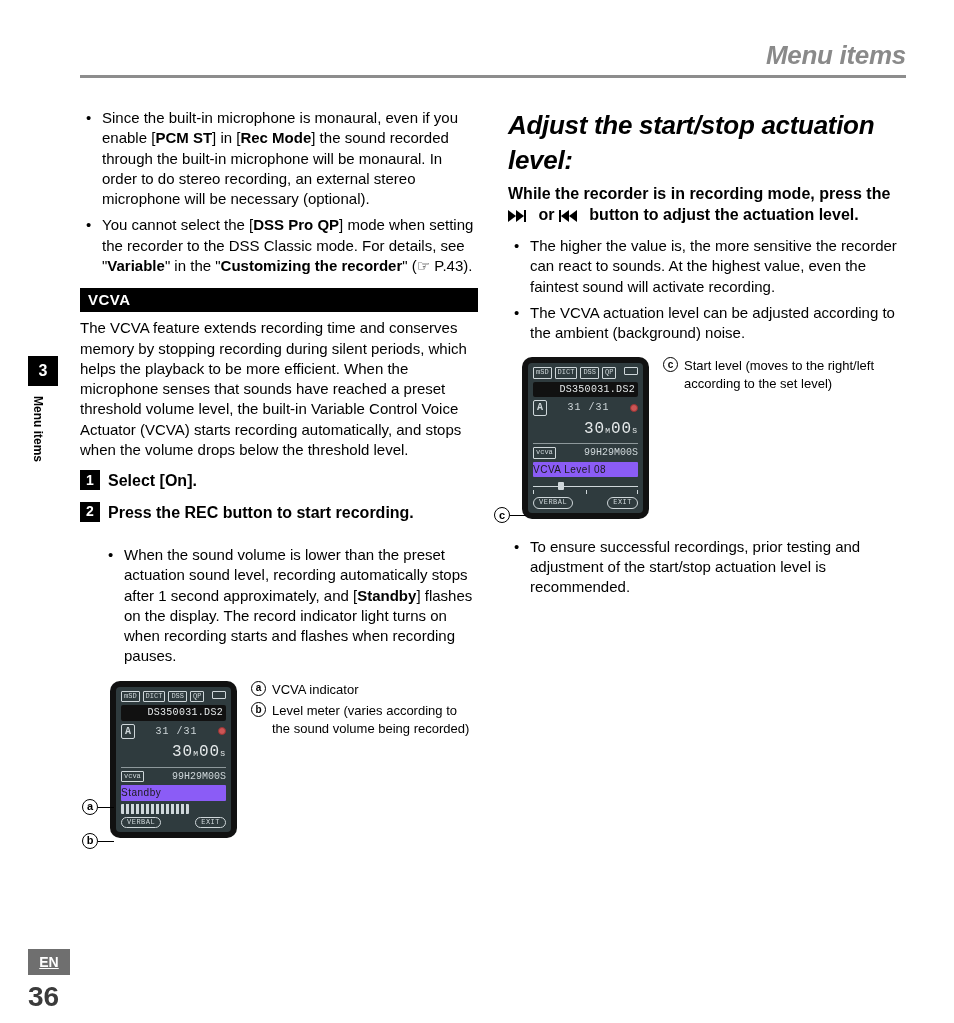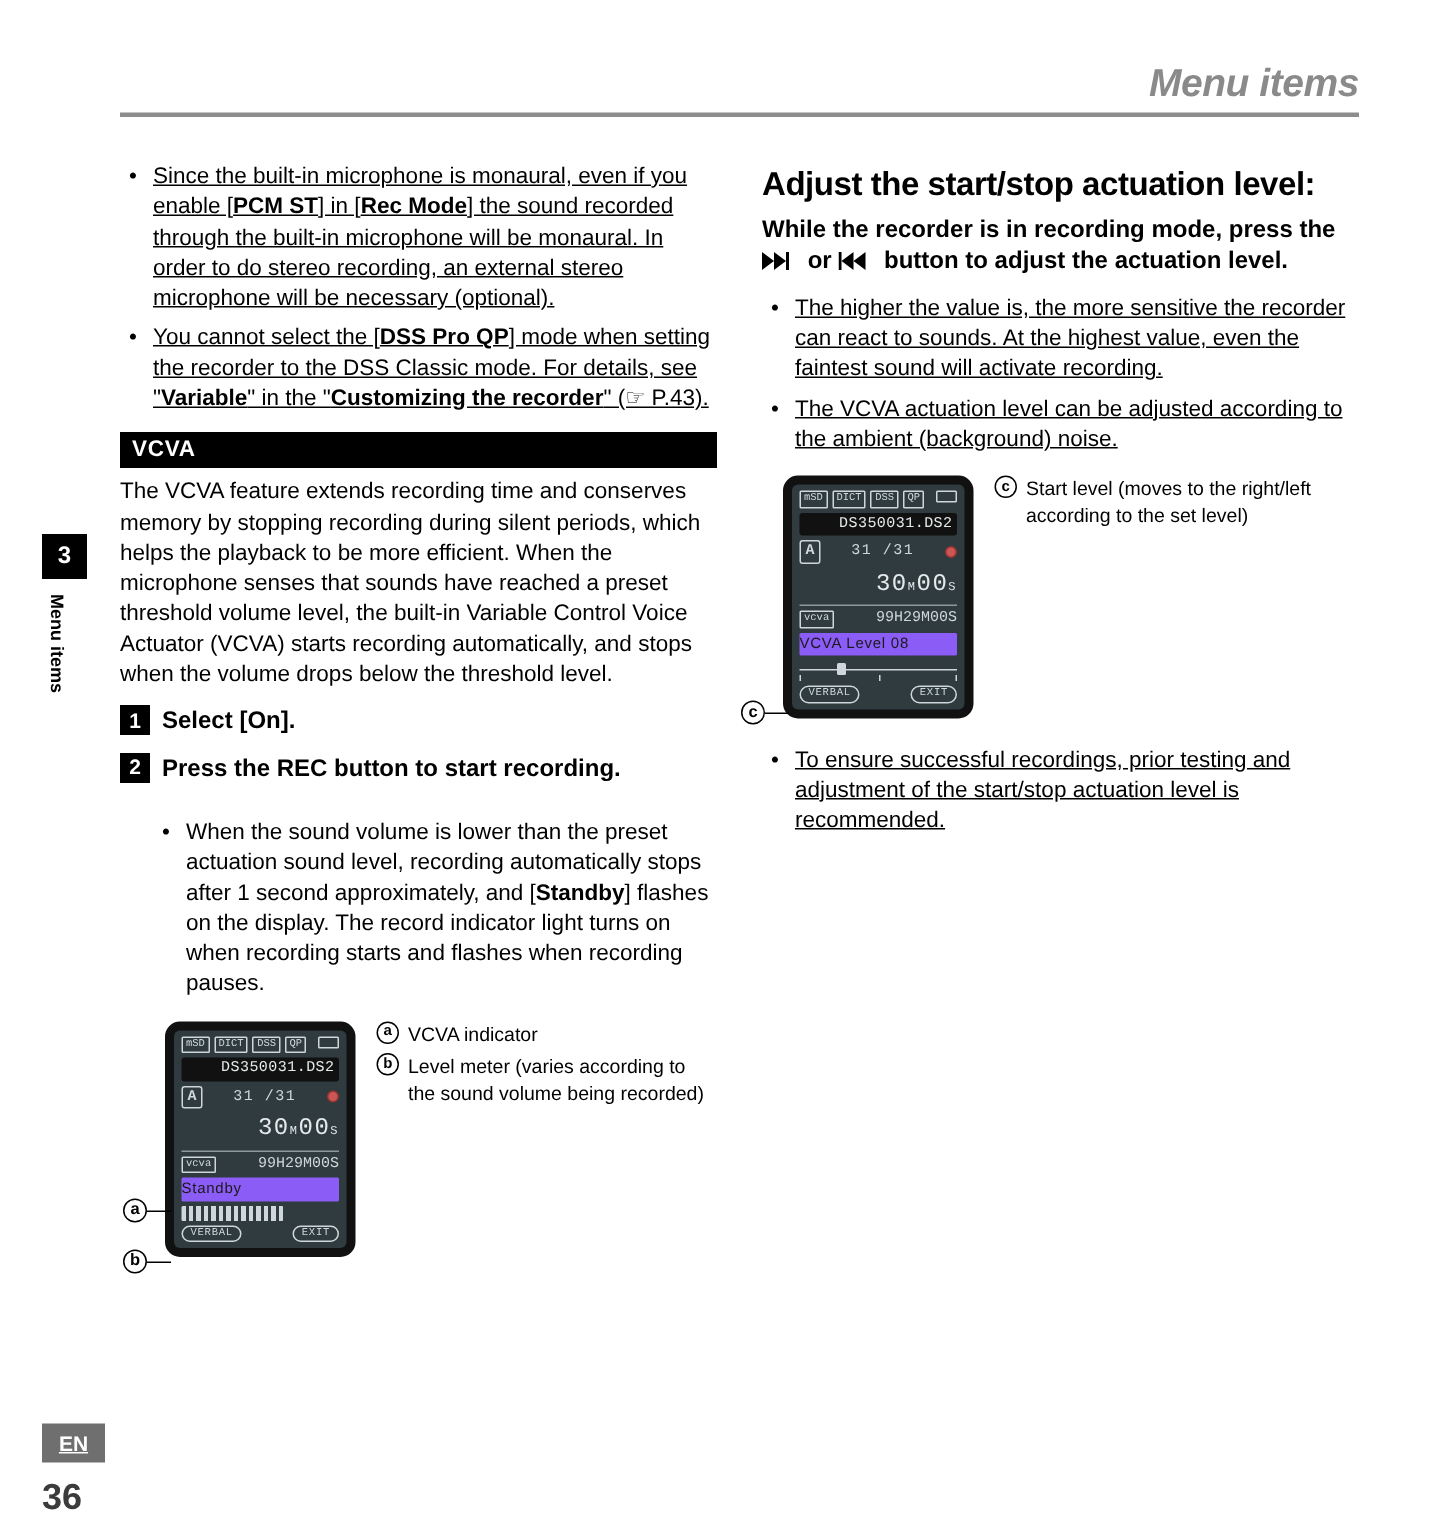--- a/index.html
+++ b/index.html
@@ -3,21 +3,21 @@
 <meta charset="utf-8">
 <style>
   * { box-sizing: border-box; margin: 0; padding: 0; }
   html, body { width: 954px; height: 1023px; background: #fff; font-family: "Segoe UI", Arial, sans-serif; color: #000; }
   .page { position: relative; width: 954px; height: 1023px; padding: 40px 48px 40px 80px; }
   .hdr { text-align: right; font-weight: 700; font-size: 26px; color: #8a8a8a; font-style: italic; letter-spacing: -0.3px; }
   .hdr-rule { height: 3px; background: #8d8d8d; margin-top: 4px; }
   .cols { display: flex; gap: 30px; margin-top: 30px; }
   .col { flex: 1; font-size: 15px; line-height: 1.35; }
   ul.plain { list-style: none; padding-left: 22px; }
-  ul.plain > li { position: relative; margin-bottom: 6px; text-decoration: underline; }
+  ul.plain > li { position: relative; margin-bottom: 6px; }
   ul.plain > li::before { content: "•"; position: absolute; left: -16px; top: 0; }
   .blackband { background: #000; color: #fff; font-weight: 700; font-size: 15px; padding: 2px 8px; margin-top: 12px; letter-spacing: 0.5px; }
   .para { margin-top: 6px; }
   .numrow { display: flex; align-items: flex-start; margin-top: 10px; gap: 8px; }
   .numbox { flex: 0 0 auto; width: 20px; height: 20px; background: #000; color: #fff; font-weight: 700; font-size: 14px; display: flex; align-items: center; justify-content: center; }
   .numtext { font-weight: 700; font-size: 16px; }
   .sub-ul { list-style: none; padding-left: 44px; margin-top: 22px; }
   .sub-ul > li { position: relative; margin-bottom: 6px; }
   .sub-ul > li::before { content: "•"; position: absolute; left: -16px; top: 0; }
   .figrow { display: flex; gap: 14px; margin-top: 14px; padding-left: 30px; align-items: flex-start; }
@@ -42,28 +42,28 @@
   .slider .track { position:absolute; left:0; right:0; top:6px; height:1px; background:#cfd7da; }
   .slider .tick { position:absolute; bottom:0; width:1px; height:4px; background:#cfd7da; }
   .slider .knob { position:absolute; top:2px; width:6px; height:8px; background:#cfd7da; border-radius:1px; }
   .botrow { display: flex; justify-content: space-between; margin-top: 3px; }
   .softbtn { border:1px solid #cfd7da; border-radius:8px; font-size:7px; padding:0 5px; letter-spacing:0.5px; }
   .callout { position: absolute; width: 16px; height: 16px; border: 1px solid #000; border-radius: 50%; font-size: 11px; font-weight: 700; display:flex; align-items:center; justify-content:center; background:#fff; font-family:"Segoe UI",Arial,sans-serif; color:#000; }
   .callout-line { position:absolute; height:1px; background:#000; }
   .legend { font-size: 13px; line-height: 1.35; }
   .legend .lg-row { display:flex; gap:6px; margin-bottom:4px; }
   .legend .lg-c { flex:0 0 auto; width:15px; height:15px; border:1px solid #000; border-radius:50%; font-size:10px; display:flex; align-items:center; justify-content:center; font-weight:700; }
-  .h2 { font-weight: 800; font-size: 22px; letter-spacing: -0.3px; margin-bottom: 6px; }
+  .h2 { font-weight: 800; font-size: 26px; font-style: italic; letter-spacing: -0.3px; margin-bottom: 6px; }
   .h3 { font-weight: 700; font-size: 16px; line-height: 1.3; margin-bottom: 10px; }
   .ffwd, .rew { display:inline-block; vertical-align:middle; }
   .ffwd svg, .rew svg { vertical-align: -2px; }
   .side-tab { position: absolute; left: 28px; top: 356px; width: 30px; height: 30px; background: #000; color:#fff; font-weight:700; font-size:16px; display:flex; align-items:center; justify-content:center; }
   .side-label { position:absolute; left:31px; top:396px; font-weight:700; font-size:12px; writing-mode: vertical-rl; }
   .en-badge { position:absolute; left:28px; bottom:48px; width:42px; height:26px; background:#6f6f6f; color:#fff; font-weight:700; font-size:14px; display:flex; align-items:center; justify-content:center;text-decoration:underline; }
-  .pagenum { position:absolute; left:28px; bottom:10px; font-weight:800; font-size:24px; color:#3b3b3b; }
+  .pagenum { position:absolute; left:28px; bottom:10px; font-weight:800; font-size:28px; color:#3b3b3b; }
   b { font-weight:700; }
 </style>
 </head>
 <body>
 
 <div class="page">
   <div class="hdr">Menu items</div>
   <div class="hdr-rule"></div>
 
   <div class="cols">

